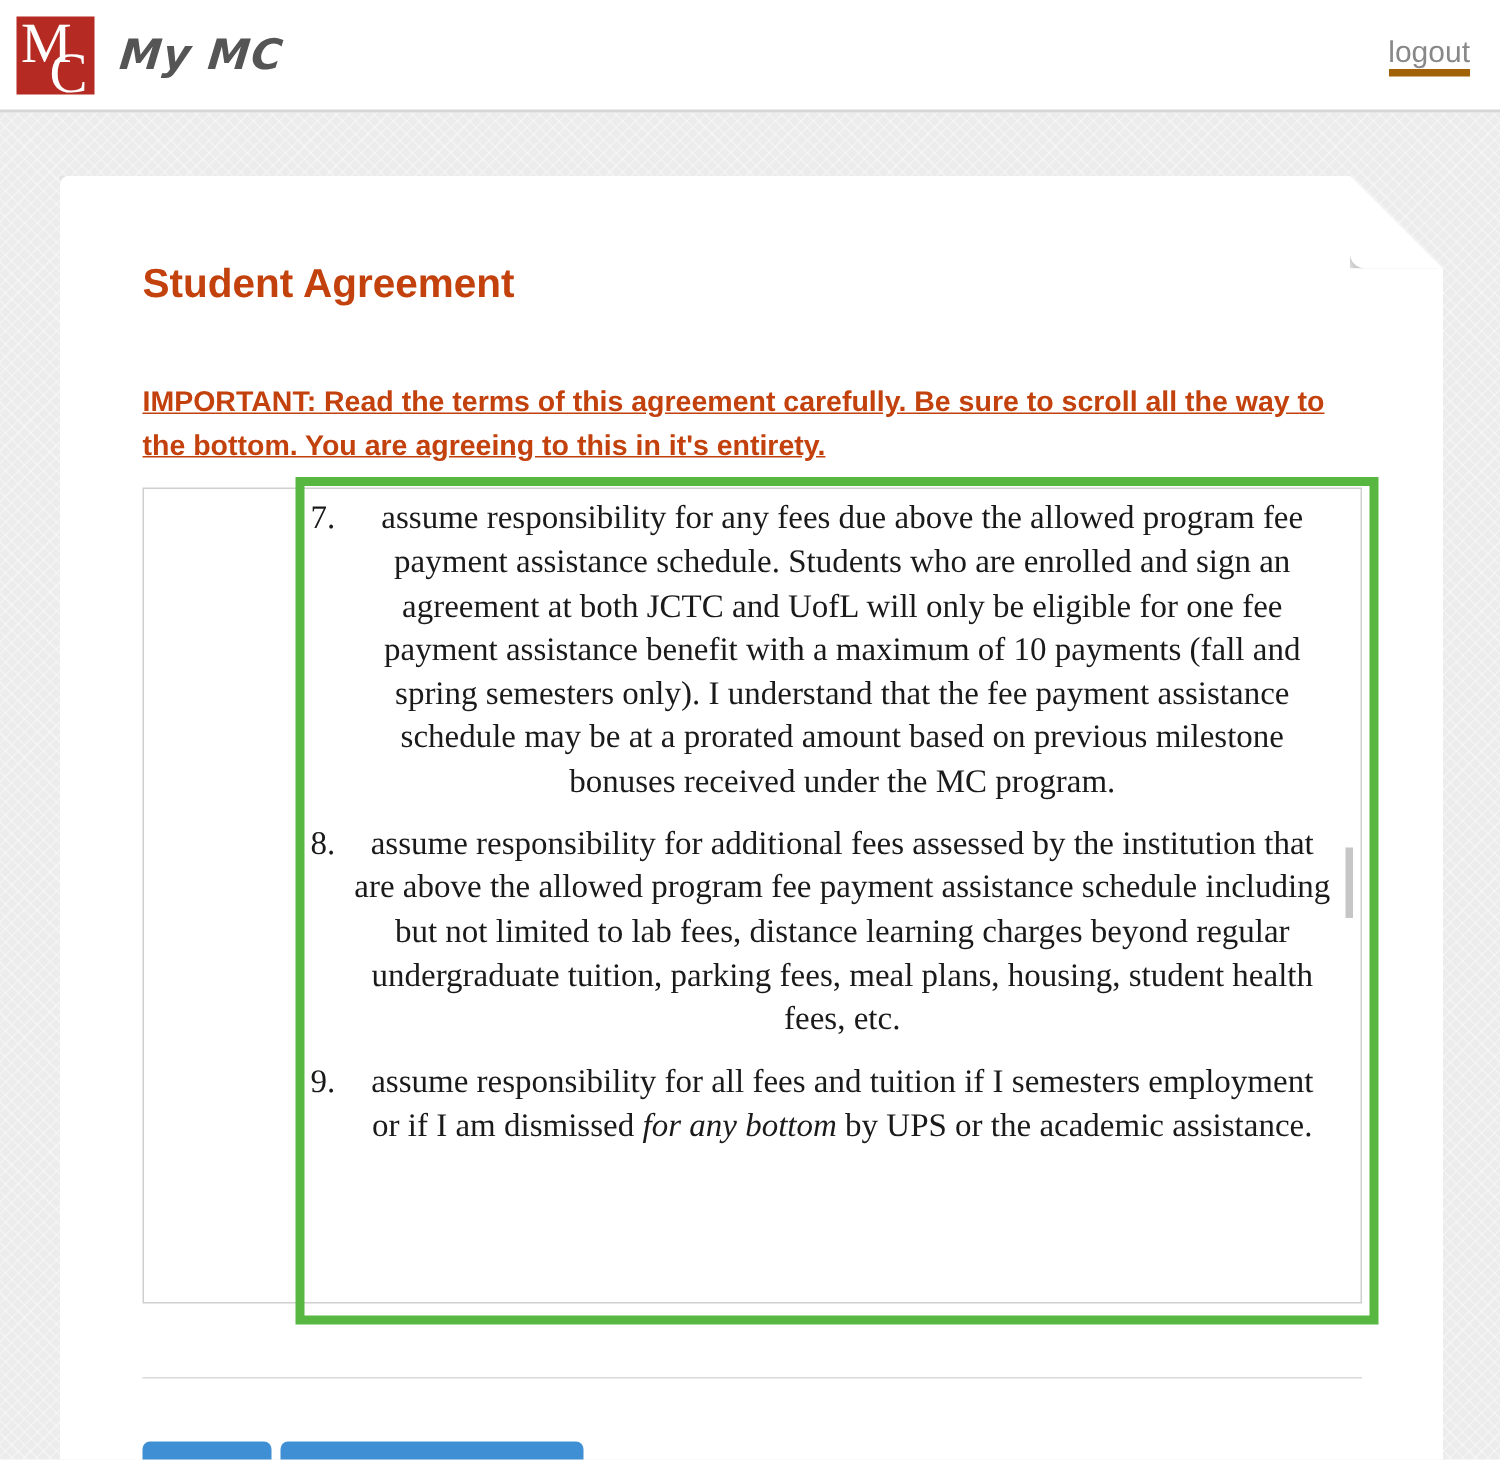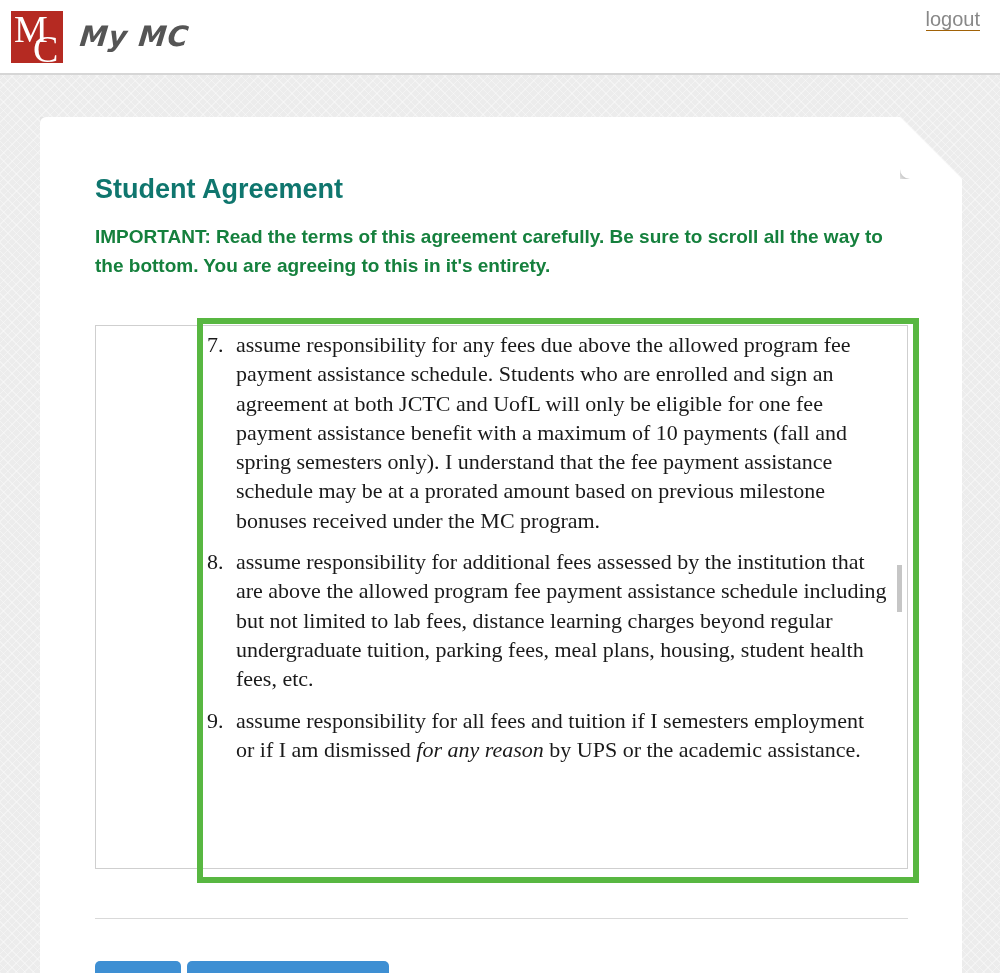--- a/index.html
+++ b/index.html
@@ -23,61 +23,61 @@
   }
   .logo .m { position: absolute; left: 3px; top: -2px; font-size: 38px; line-height: 40px; }
   .logo .c { position: absolute; left: 22px; top: 18px; font-size: 38px; line-height: 40px; }
   .brand {
     position: absolute; left: 80px; top: 20px;
     font-family: "DejaVu Sans", sans-serif; font-style: italic; font-weight: bold;
     font-size: 28px; color: #555; letter-spacing: 1px;
     transform: skewX(-6deg);
   }
   .logout {
-    position: absolute; right: 20px; top: 8px;
+    position: absolute; right: 20px; top: 24px;
     font-size: 20px; color: #888; text-decoration: none;
-    border-bottom: 1px solid #a16207; line-height: 22px; cursor: pointer;
+    border-bottom: 5px solid #a16207; line-height: 22px; cursor: pointer;
   }
   .card {
     position: absolute; left: 40px; top: 117px; width: 922px; height: 900px;
     background: #fff; border-radius: 6px 0 0 0;
     box-shadow: 0 0 14px rgba(0,0,0,0.12);
     clip-path: polygon(0 0, 860px 0, 922px 62px, 922px 100%, 0 100%);
   }
   .fold {
     position: absolute; left: 900px; top: 117px; width: 62px; height: 62px;
     background: #fff; border-radius: 0 0 0 10px;
     clip-path: polygon(0 0, 100% 100%, 0 100%);
     box-shadow: -2px 4px 6px rgba(0,0,0,0.15);
     filter: drop-shadow(-1px 3px 3px rgba(0,0,0,0.12));
   }
   .title {
     position: absolute; left: 95px; top: 174px;
-    font-size: 27px; font-weight: bold; color: #0f766e;
+    font-size: 27px; font-weight: bold; color: #c2410c;
   }
   .important {
-    position: absolute; left: 95px; top: 222px; width: 800px;
-    font-size: 19px; font-weight: bold; color: #15803d; line-height: 29px;
+    position: absolute; left: 95px; top: 254px; width: 800px;
+    font-size: 19px; font-weight: bold; color: #c2410c; line-height: 29px; text-decoration: underline;
   }
   .agreement-box {
     position: absolute; left: 95px; top: 325px; width: 813px; height: 544px;
     border: 1px solid #cfcfcf; background: #fff; overflow: hidden;
   }
   .highlight {
     position: absolute; left: 197px; top: 318px; width: 722px; height: 565px;
     border: 6px solid #58b741; pointer-events: none;
   }
   .terms {
     position: absolute; left: 207px; top: 330px; width: 680px;
     font-family: "Liberation Serif", serif; font-size: 22px; color: #1a1a1a;
     line-height: 29.3px;
   }
   .term { display: flex; margin-bottom: 12px; }
   .term .num { width: 29px; flex: 0 0 29px; text-align: left; }
-  .term .txt { flex: 1; }
+  .term .txt { flex: 1; text-align: center; }
   .term .txt em { font-style: italic; }
   .scrollbar-thumb {
     position: absolute; left: 897px; top: 565px; width: 5px; height: 47px;
     background: #c6c6c6;
   }
   .divider {
     position: absolute; left: 95px; top: 918px; width: 813px; height: 1px; background: #d9d9d9;
   }
   .btn {
     position: absolute; top: 961px; height: 40px;
@@ -111,21 +111,21 @@
   <div class="term">
     <span class="num">7.</span>
     <span class="txt">assume responsibility for any fees due above the allowed program fee payment assistance schedule. Students who are enrolled and sign an agreement at both JCTC and UofL will only be eligible for one fee payment assistance benefit with a maximum of 10 payments (fall and spring semesters only). I understand that the fee payment assistance schedule may be at a prorated amount based on previous milestone bonuses received under the MC program.</span>
   </div>
   <div class="term">
     <span class="num">8.</span>
     <span class="txt">assume responsibility for additional fees assessed by the institution that are above the allowed program fee payment assistance schedule including but not limited to lab fees, distance learning charges beyond regular undergraduate tuition, parking fees, meal plans, housing, student health fees, etc.</span>
   </div>
   <div class="term">
     <span class="num">9.</span>
-    <span class="txt"><span>assume responsibility for all fees and tuition if I semesters employment or if I am dismissed </span><em>for any reason</em><span> by UPS or the academic assistance.</span></span>
+    <span class="txt"><span>assume responsibility for all fees and tuition if I semesters employment or if I am dismissed </span><em>for any bottom</em><span> by UPS or the academic assistance.</span></span>
   </div>
 </div>
 
 <div class="scrollbar-thumb"></div>
 <div class="highlight"></div>
 
 <div class="divider"></div>
 
 <button class="btn btn-1"></button>
 <button class="btn btn-2"></button>

